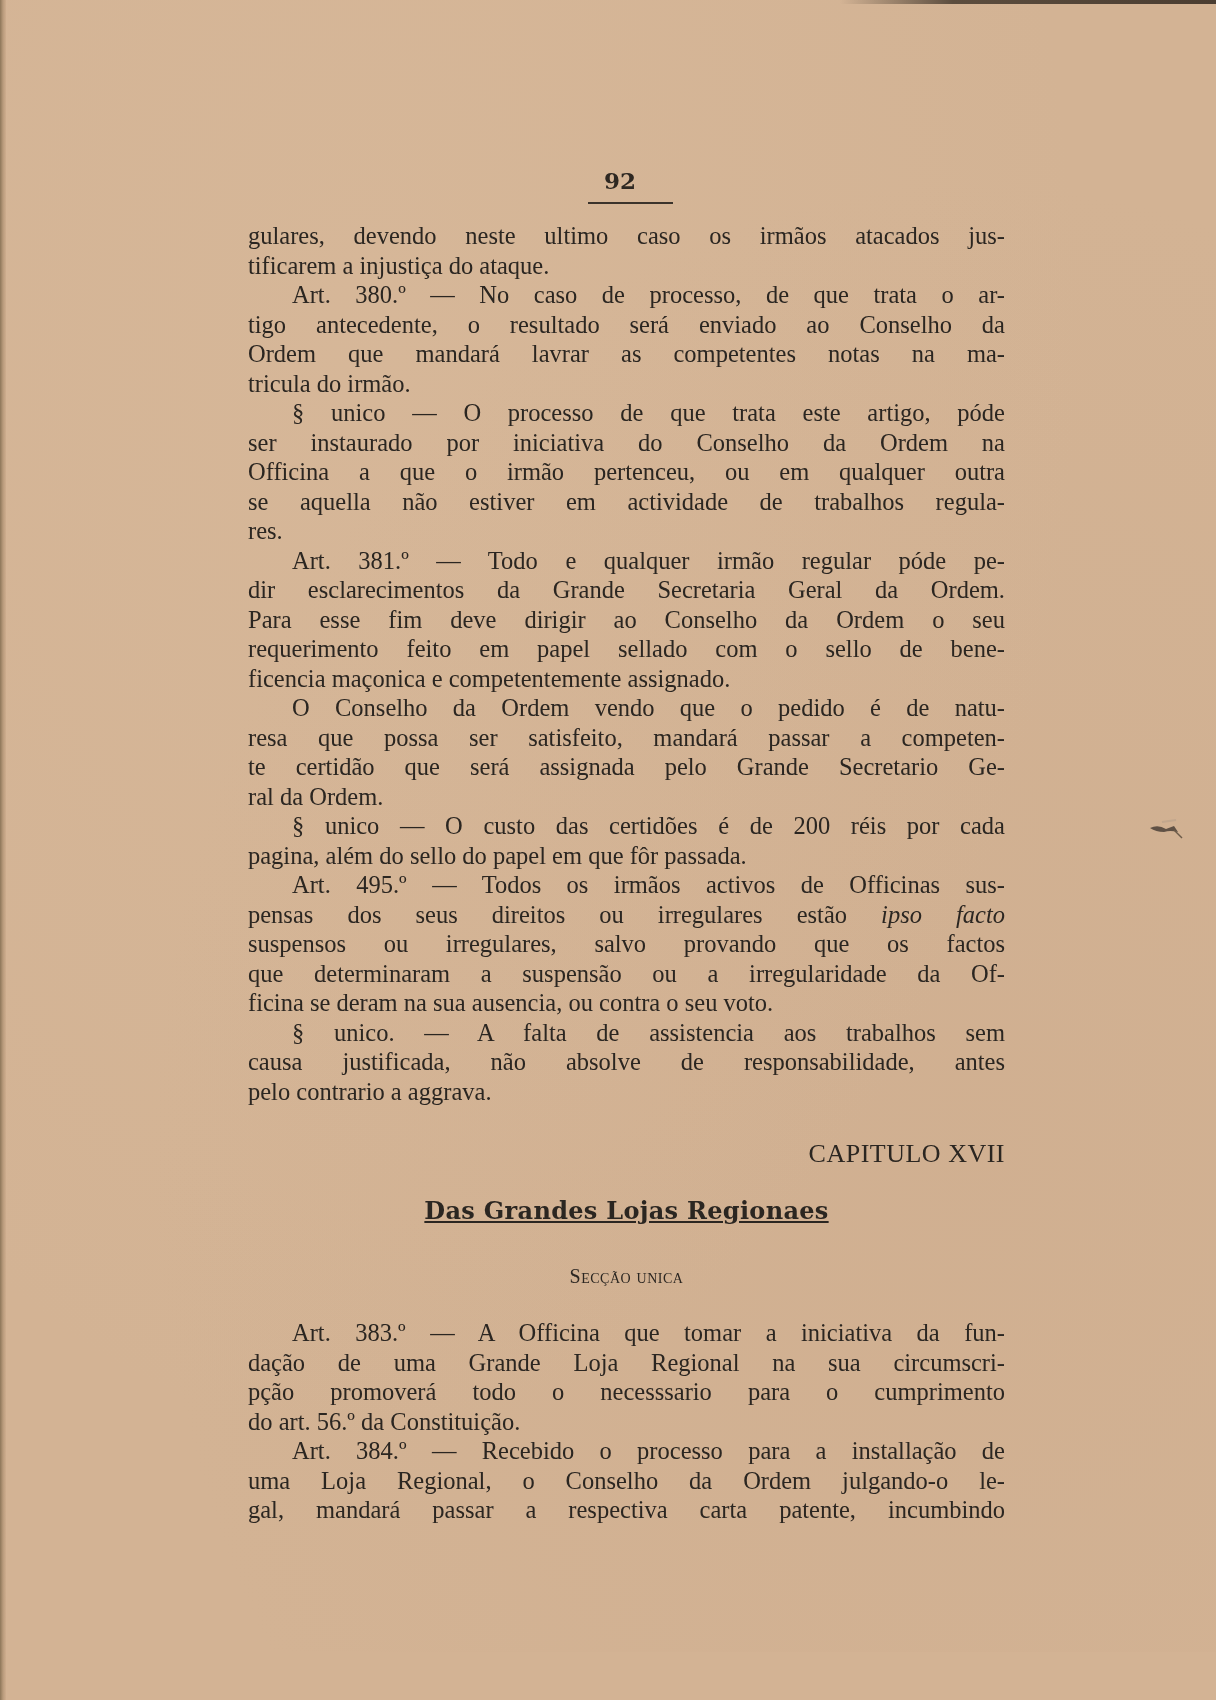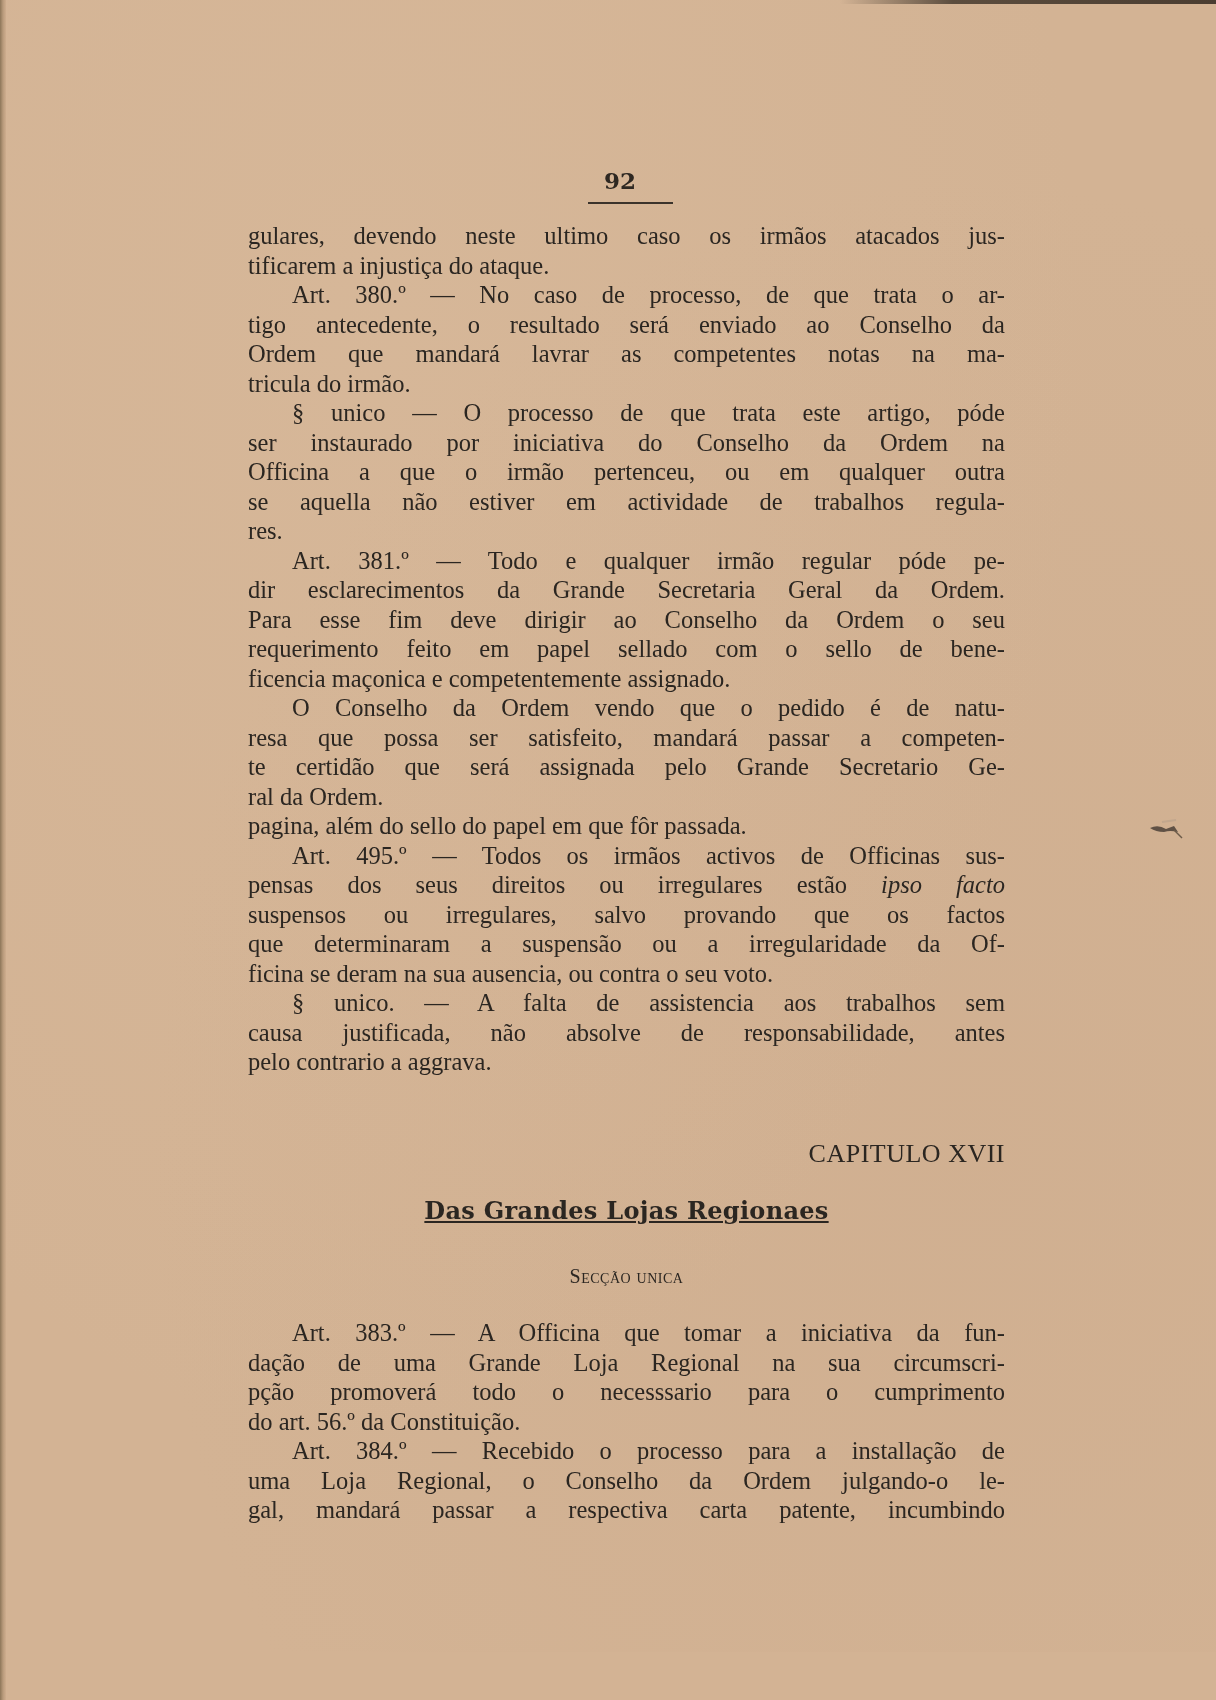--- a/index.html
+++ b/index.html
@@ -91,20 +91,21 @@
       <span class="line last">res.</span>
       <span class="line indent">Art. 381.º — Todo e qualquer irmão regular póde pe-</span>
       <span class="line">dir esclarecimentos da Grande Secretaria Geral da Ordem.</span>
       <span class="line">Para esse fim deve dirigir ao Conselho da Ordem o seu</span>
       <span class="line">requerimento feito em papel sellado com o sello de bene-</span>
       <span class="line last">ficencia maçonica e competentemente assignado.</span>
       <span class="line indent">O Conselho da Ordem vendo que o pedido é de natu-</span>
       <span class="line">resa que possa ser satisfeito, mandará passar a competen-</span>
       <span class="line">te certidão que será assignada pelo Grande Secretario Ge-</span>
       <span class="line last">ral da Ordem.</span>
+      <span class="line indent">§ unico — O custo das certidões é de 200 réis por cada</span>
       <span class="line last">pagina, além do sello do papel em que fôr passada.</span>
       <span class="line indent">Art. 495.º — Todos os irmãos activos de Officinas sus-</span>
       <span class="line"><span>pensas dos seus direitos ou irregulares estão </span><i>ipso facto</i></span>
       <span class="line">suspensos ou irregulares, salvo provando que os factos</span>
       <span class="line">que determinaram a suspensão ou a irregularidade da Of-</span>
       <span class="line last">ficina se deram na sua ausencia, ou contra o seu voto.</span>
       <span class="line indent">§ unico. — A falta de assistencia aos trabalhos sem</span>
       <span class="line">causa justificada, não absolve de responsabilidade, antes</span>
       <span class="line last">pelo contrario a aggrava.</span>
     </div>

